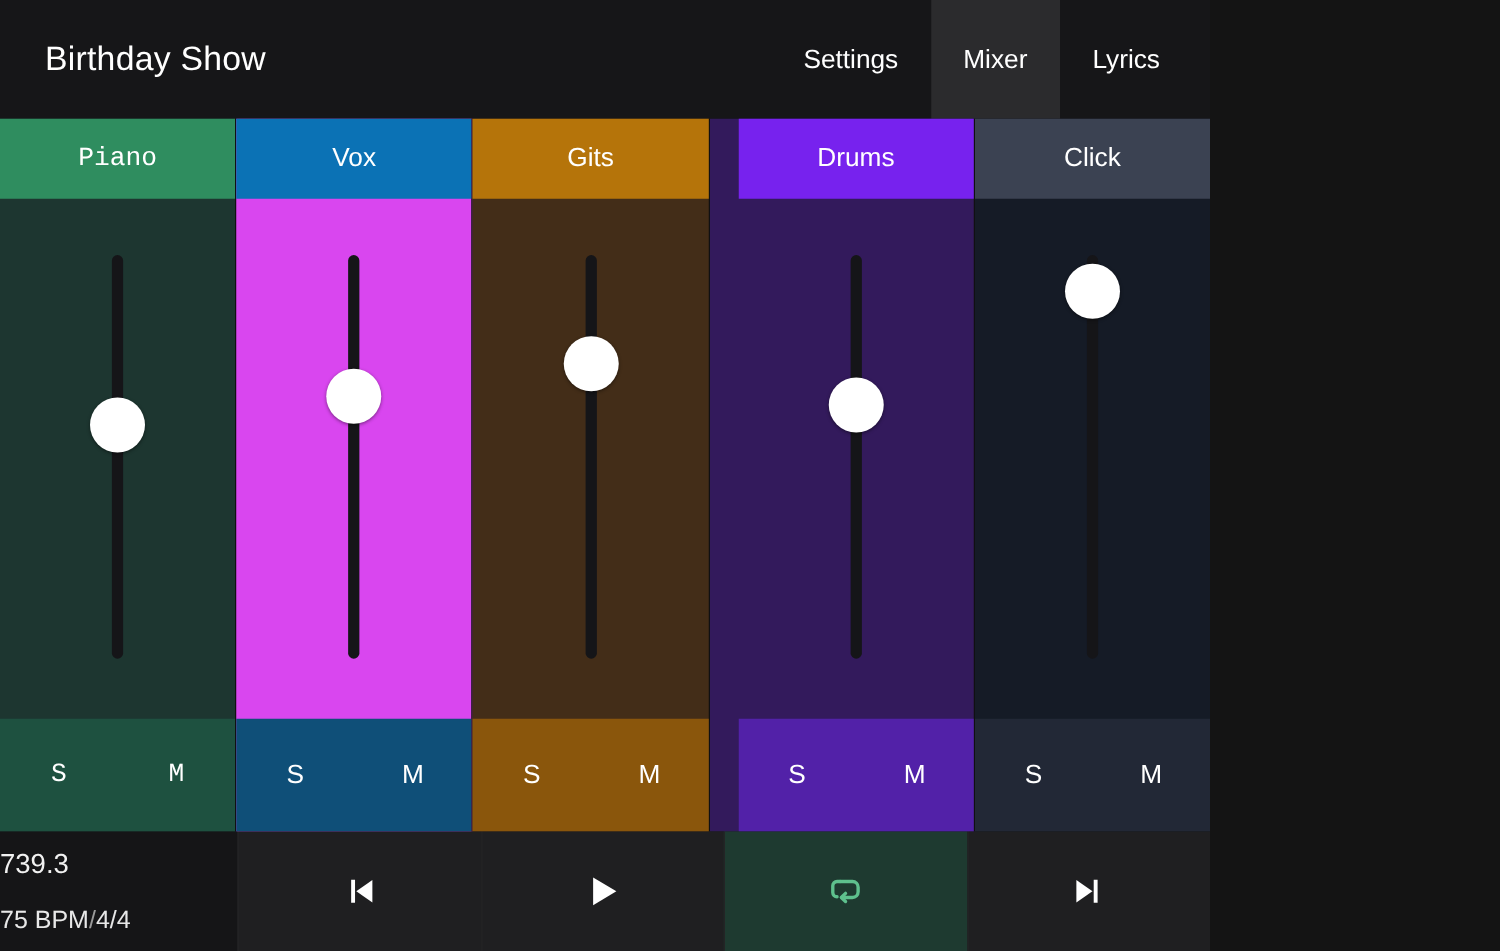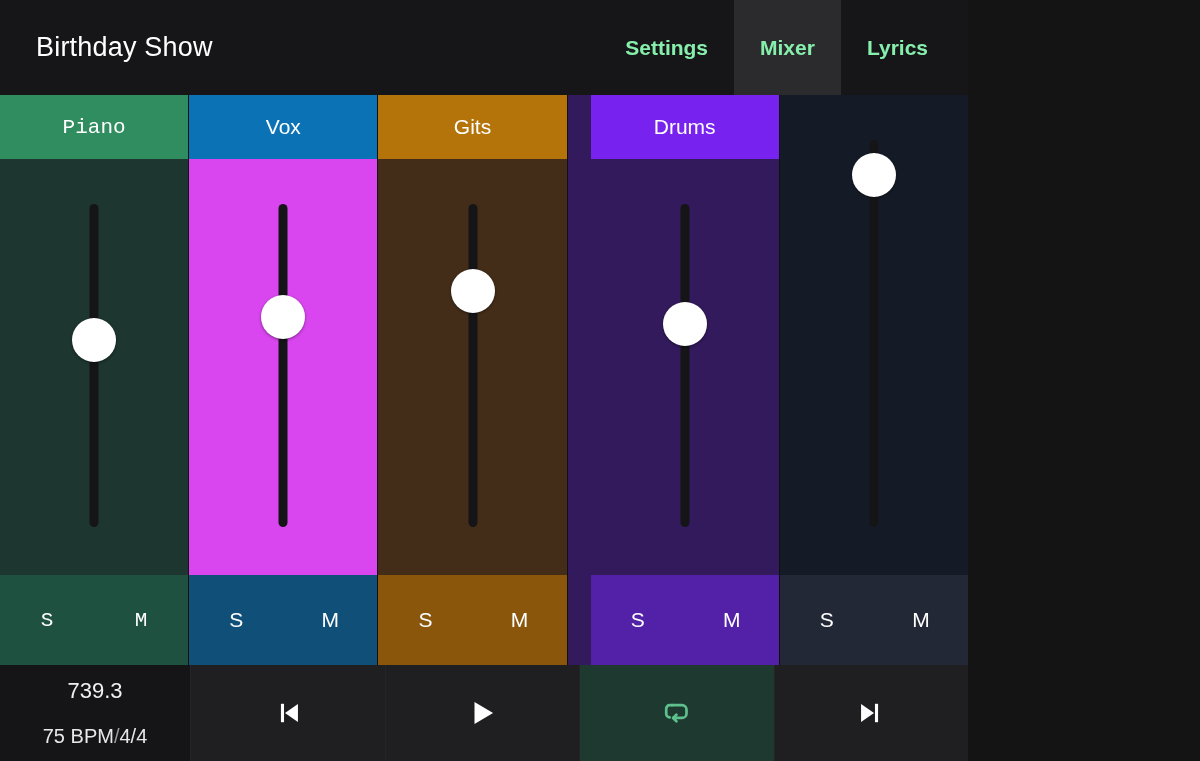--- a/index.html
+++ b/index.html
@@ -17,21 +17,21 @@
     display:flex; align-items:center; justify-content:space-between;
     position:relative;
   }
   .app-title {
     color:#ffffff; font-size:27px; font-weight:400;
     padding-left:36px; letter-spacing:.2px; white-space:nowrap;
   }
   .tabs { display:flex; height:95px; align-items:stretch; }
   .tab {
     display:flex; align-items:center; justify-content:center;
-    color:#86efac; font-size:21px; font-weight:700;
+    color:#ffffff; font-size:21px; font-weight:400;
     padding:0 26px; white-space:nowrap; cursor:pointer;
     background:transparent;
   }
   .tab.active { background:#2b2b2d; }
   .tab:last-child { padding-right:40px; }
 
   
   .mixer { flex:1 1 auto; display:flex; min-height:0; }
   .channel {
     flex:1 1 0; display:flex; flex-direction:column; min-width:0;
@@ -66,21 +66,21 @@
   .sm-btn {
     flex:1 1 50%; display:flex; align-items:center; justify-content:center;
     color:#ffffff; font-size:21px; font-weight:400; cursor:pointer;
     user-select:none;
   }
 
   
   .transport { flex:0 0 96px; height:96px; display:flex; background:#1c1c1e; }
   .time-box {
     flex:0 0 190px; width:190px; background:#151517;
-    display:flex; flex-direction:column; align-items:center;
+    display:flex; flex-direction:column; align-items:flex-start;
     justify-content:center; gap:21px;
   }
   .time-pos { color:#f1f1f1; font-size:22px; font-weight:400; }
   .time-meta { color:#e8e8e8; font-size:20px; font-weight:400; }
   .time-meta .sep { color:#9a9a9a; }
   .t-btn {
     flex:1 1 0; display:flex; align-items:center; justify-content:center;
     cursor:pointer; background:#1f1f21;
     border-left:1px solid #242426;
   }
@@ -148,20 +148,21 @@
             <div class="fader-track"></div>
             <div class="fader-thumb" style="top: 37%;"></div>
           </div>
         </div>
         <div class="ch-footer" style="background: rgb(82, 33, 168);">
           <div class="sm-btn">S</div>
           <div class="sm-btn">M</div>
         </div>
       </div>
       <div class="channel" style="background: rgb(21, 27, 38);">
+        <div class="ch-header" style="background: rgb(59, 66, 82);">Click</div>
         <div class="ch-body">
           <div class="fader">
             <div class="fader-track"></div>
             <div class="fader-thumb" style="top: 9%;"></div>
           </div>
         </div>
         <div class="ch-footer" style="background: rgb(34, 40, 54);">
           <div class="sm-btn">S</div>
           <div class="sm-btn">M</div>
         </div>

